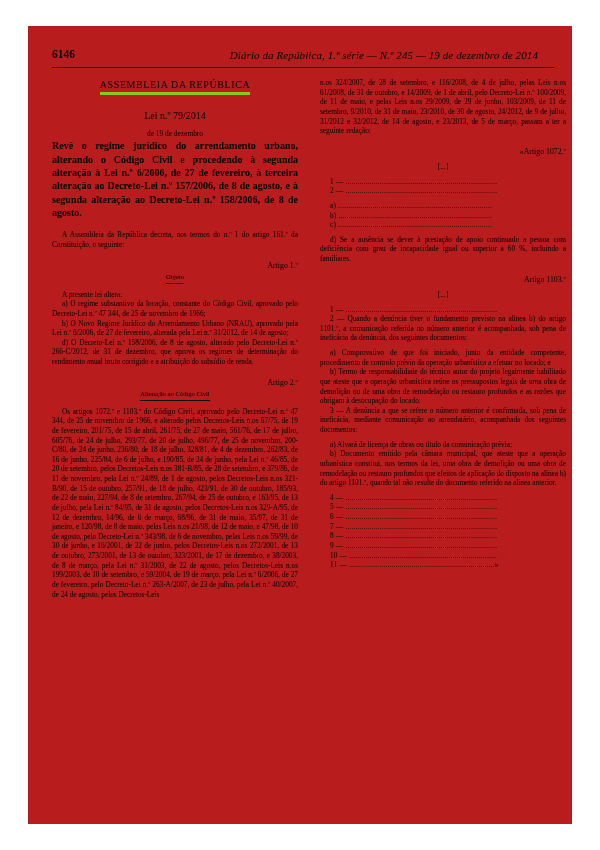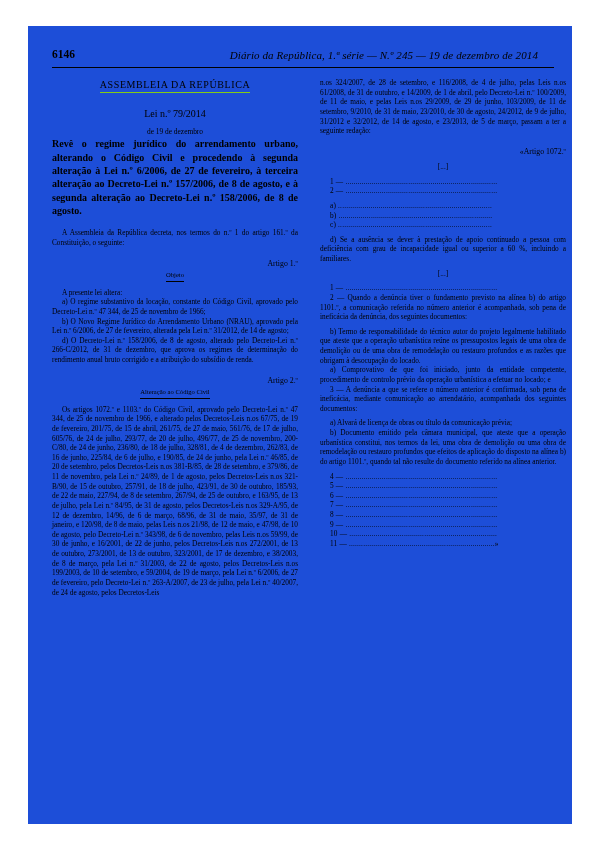--- a/index.html
+++ b/index.html
@@ -15,21 +15,21 @@
     overflow: hidden;
     font-family: "Liberation Serif", serif;
     color: #000;
   }
   .sheet {
     position: absolute;
     left: 28px;
     top: 26px;
     width: 544px;
     height: 798px;
-    background: #1d4ed8;
+    background: #b91c1c;
   }
   
   .hdr {
     position: absolute;
     left: 24px;
     right: 18px;
     top: 22px;
     height: 16px;
   }
   .hdr-page {
@@ -69,21 +69,21 @@
   .col-right { left: 292px; }
   .small-caps-title {
     font-size: 10px;
     letter-spacing: 0.6px;
     text-align: center;
     margin-bottom: 14px;
     font-family: "Liberation Serif", serif;
   }
   .underline-wrap {
     display: inline-block;
-    border-bottom: 1px solid #84cc16;
+    border-bottom: 3px solid #84cc16;
     padding-bottom: 1px;
   }
   .law-line {
     text-align: center;
     font-size: 10px;
     margin-top: 14px;
   }
   .law-date {
     text-align: center;
     font-size: 7.4px;
@@ -173,27 +173,28 @@
 
       <p class="para dashline">1 — ...........................................................................</p>
       <p class="para dashline">2 — ...........................................................................</p>
       <div class="gap-sm"></div>
       <p class="para dashline">a) ............................................................................</p>
       <p class="para dashline">b) ............................................................................</p>
       <p class="para dashline">c) ............................................................................</p>
       <div class="gap-sm"></div>
       <p class="para">d) Se a ausência se dever à prestação de apoio continuado a pessoa com deficiência com grau de incapacidade igual ou superior a 60 %, incluindo a familiares.</p>
 
+      <div class="art">Artigo 1103.º</div>
       <div class="idx">[...]</div>
 
       <p class="para dashline">1 — ...........................................................................</p>
       <p class="para">2 — Quando a denúncia tiver o fundamento previsto na alínea b) do artigo 1101.º, a comunicação referida no número anterior é acompanhada, sob pena de ineficácia da denúncia, dos seguintes documentos:</p>
       <div class="gap-sm"></div>
+      <p class="para">a) Comprovativo de que foi iniciado, junto da entidade competente, procedimento de controlo prévio da operação urbanística a efetuar no locado; e</p>
       <p class="para">b) Termo de responsabilidade do técnico autor do projeto legalmente habilitado que ateste que a operação urbanística reúne os pressupostos legais de uma obra de demolição ou de uma obra de remodelação ou restauro profundos e as razões que obrigam à desocupação do locado.</p>
-      <p class="para">a) Comprovativo de que foi iniciado, junto da entidade competente, procedimento de controlo prévio da operação urbanística a efetuar no locado; e</p>
       <p class="para">3 — A denúncia a que se refere o número anterior é confirmada, sob pena de ineficácia, mediante comunicação ao arrendatário, acompanhada dos seguintes documentos:</p>
       <div class="gap-sm"></div>
       <p class="para">a) Alvará de licença de obras ou título da comunicação prévia;</p>
       <p class="para">b) Documento emitido pela câmara municipal, que ateste que a operação urbanística constitui, nos termos da lei, uma obra de demolição ou uma obra de remodelação ou restauro profundos que efeitos de aplicação do disposto na alínea b) do artigo 1101.º, quando tal não resulte do documento referido na alínea anterior.</p>
       <div class="gap-sm"></div>
       <p class="para dashline">4 — ...........................................................................</p>
       <p class="para dashline">5 — ...........................................................................</p>
       <p class="para dashline">6 — ...........................................................................</p>
       <p class="para dashline">7 — ...........................................................................</p>
       <p class="para dashline">8 — ...........................................................................</p>

